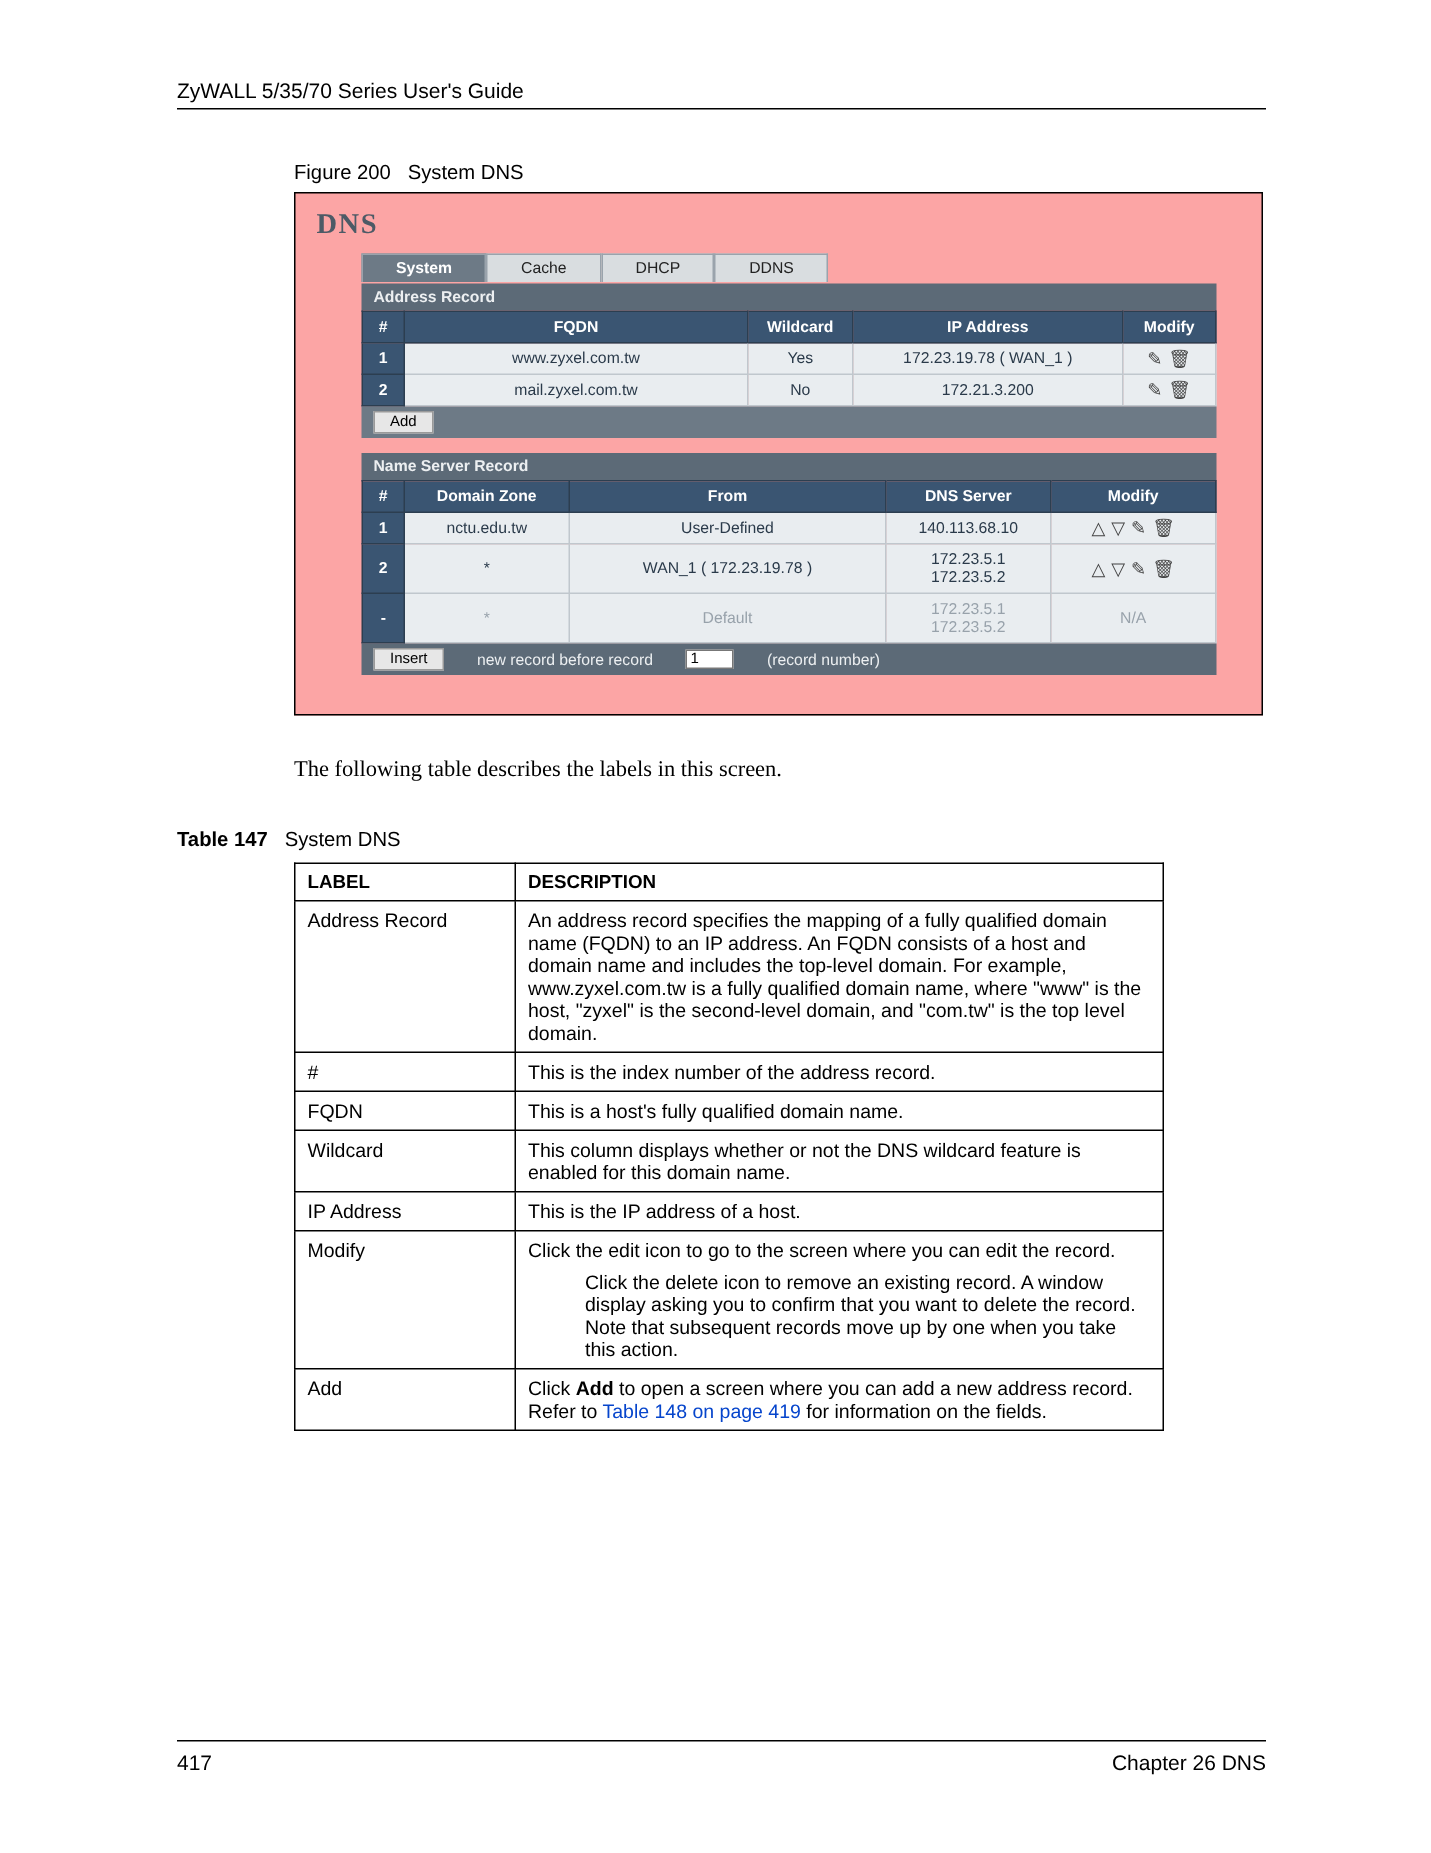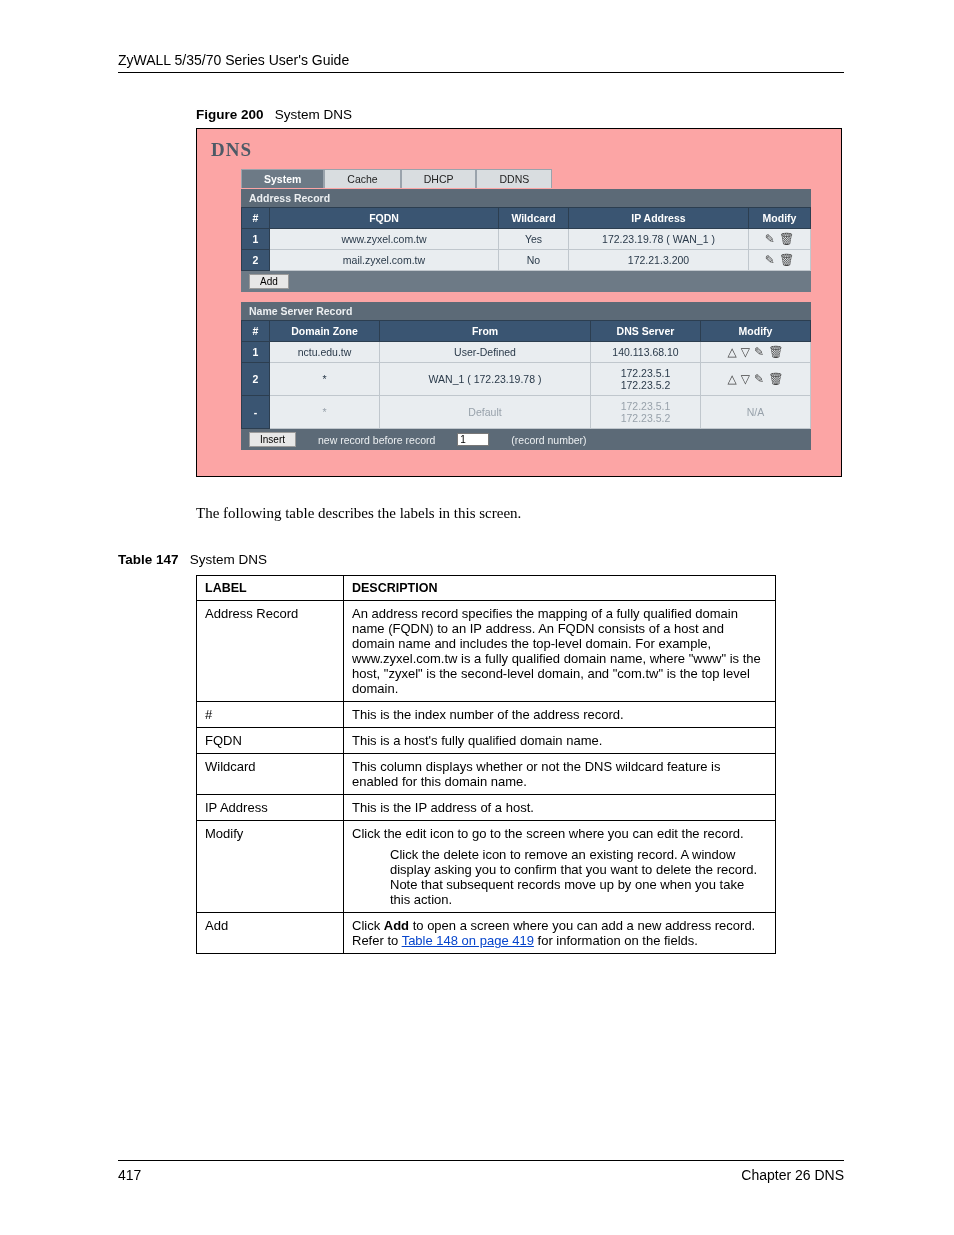--- a/index.html
+++ b/index.html
@@ -24,21 +24,21 @@
   .hr-top {
     border: none;
     border-top: 1px solid #000;
     margin: 4px 0 34px 0;
   }
   .figure-caption {
     font-size: 13.5px;
     margin-left: 78px;
     margin-bottom: 6px;
   }
-  .figure-caption b { font-weight: bold; }
+  .figure-caption b { font-weight: normal; }
   .table-caption {
     font-size: 13.5px;
     margin-bottom: 8px;
   }
   .screenshot-box {
     margin-left: 78px;
     width: 644px;
     border: 1px solid #000;
     background: #fca5a5;
     position: relative;
@@ -179,21 +179,21 @@
   }
   .label-table td {
     border: 1px solid #000;
     padding: 5px 8px;
     vertical-align: top;
     font-size: 13px;
   }
   .label-table td.l {
     width: 130px;
   }
-  .link { color: #0645cc; text-decoration: underline; }
+  .link { color: #0645cc; }
   .footer {
     position: absolute;
     bottom: 52px;
     left: 118px;
     right: 110px;
   }
   .footer-hr {
     border: none;
     border-top: 1px solid #000;
     margin: 0 0 6px 0;

